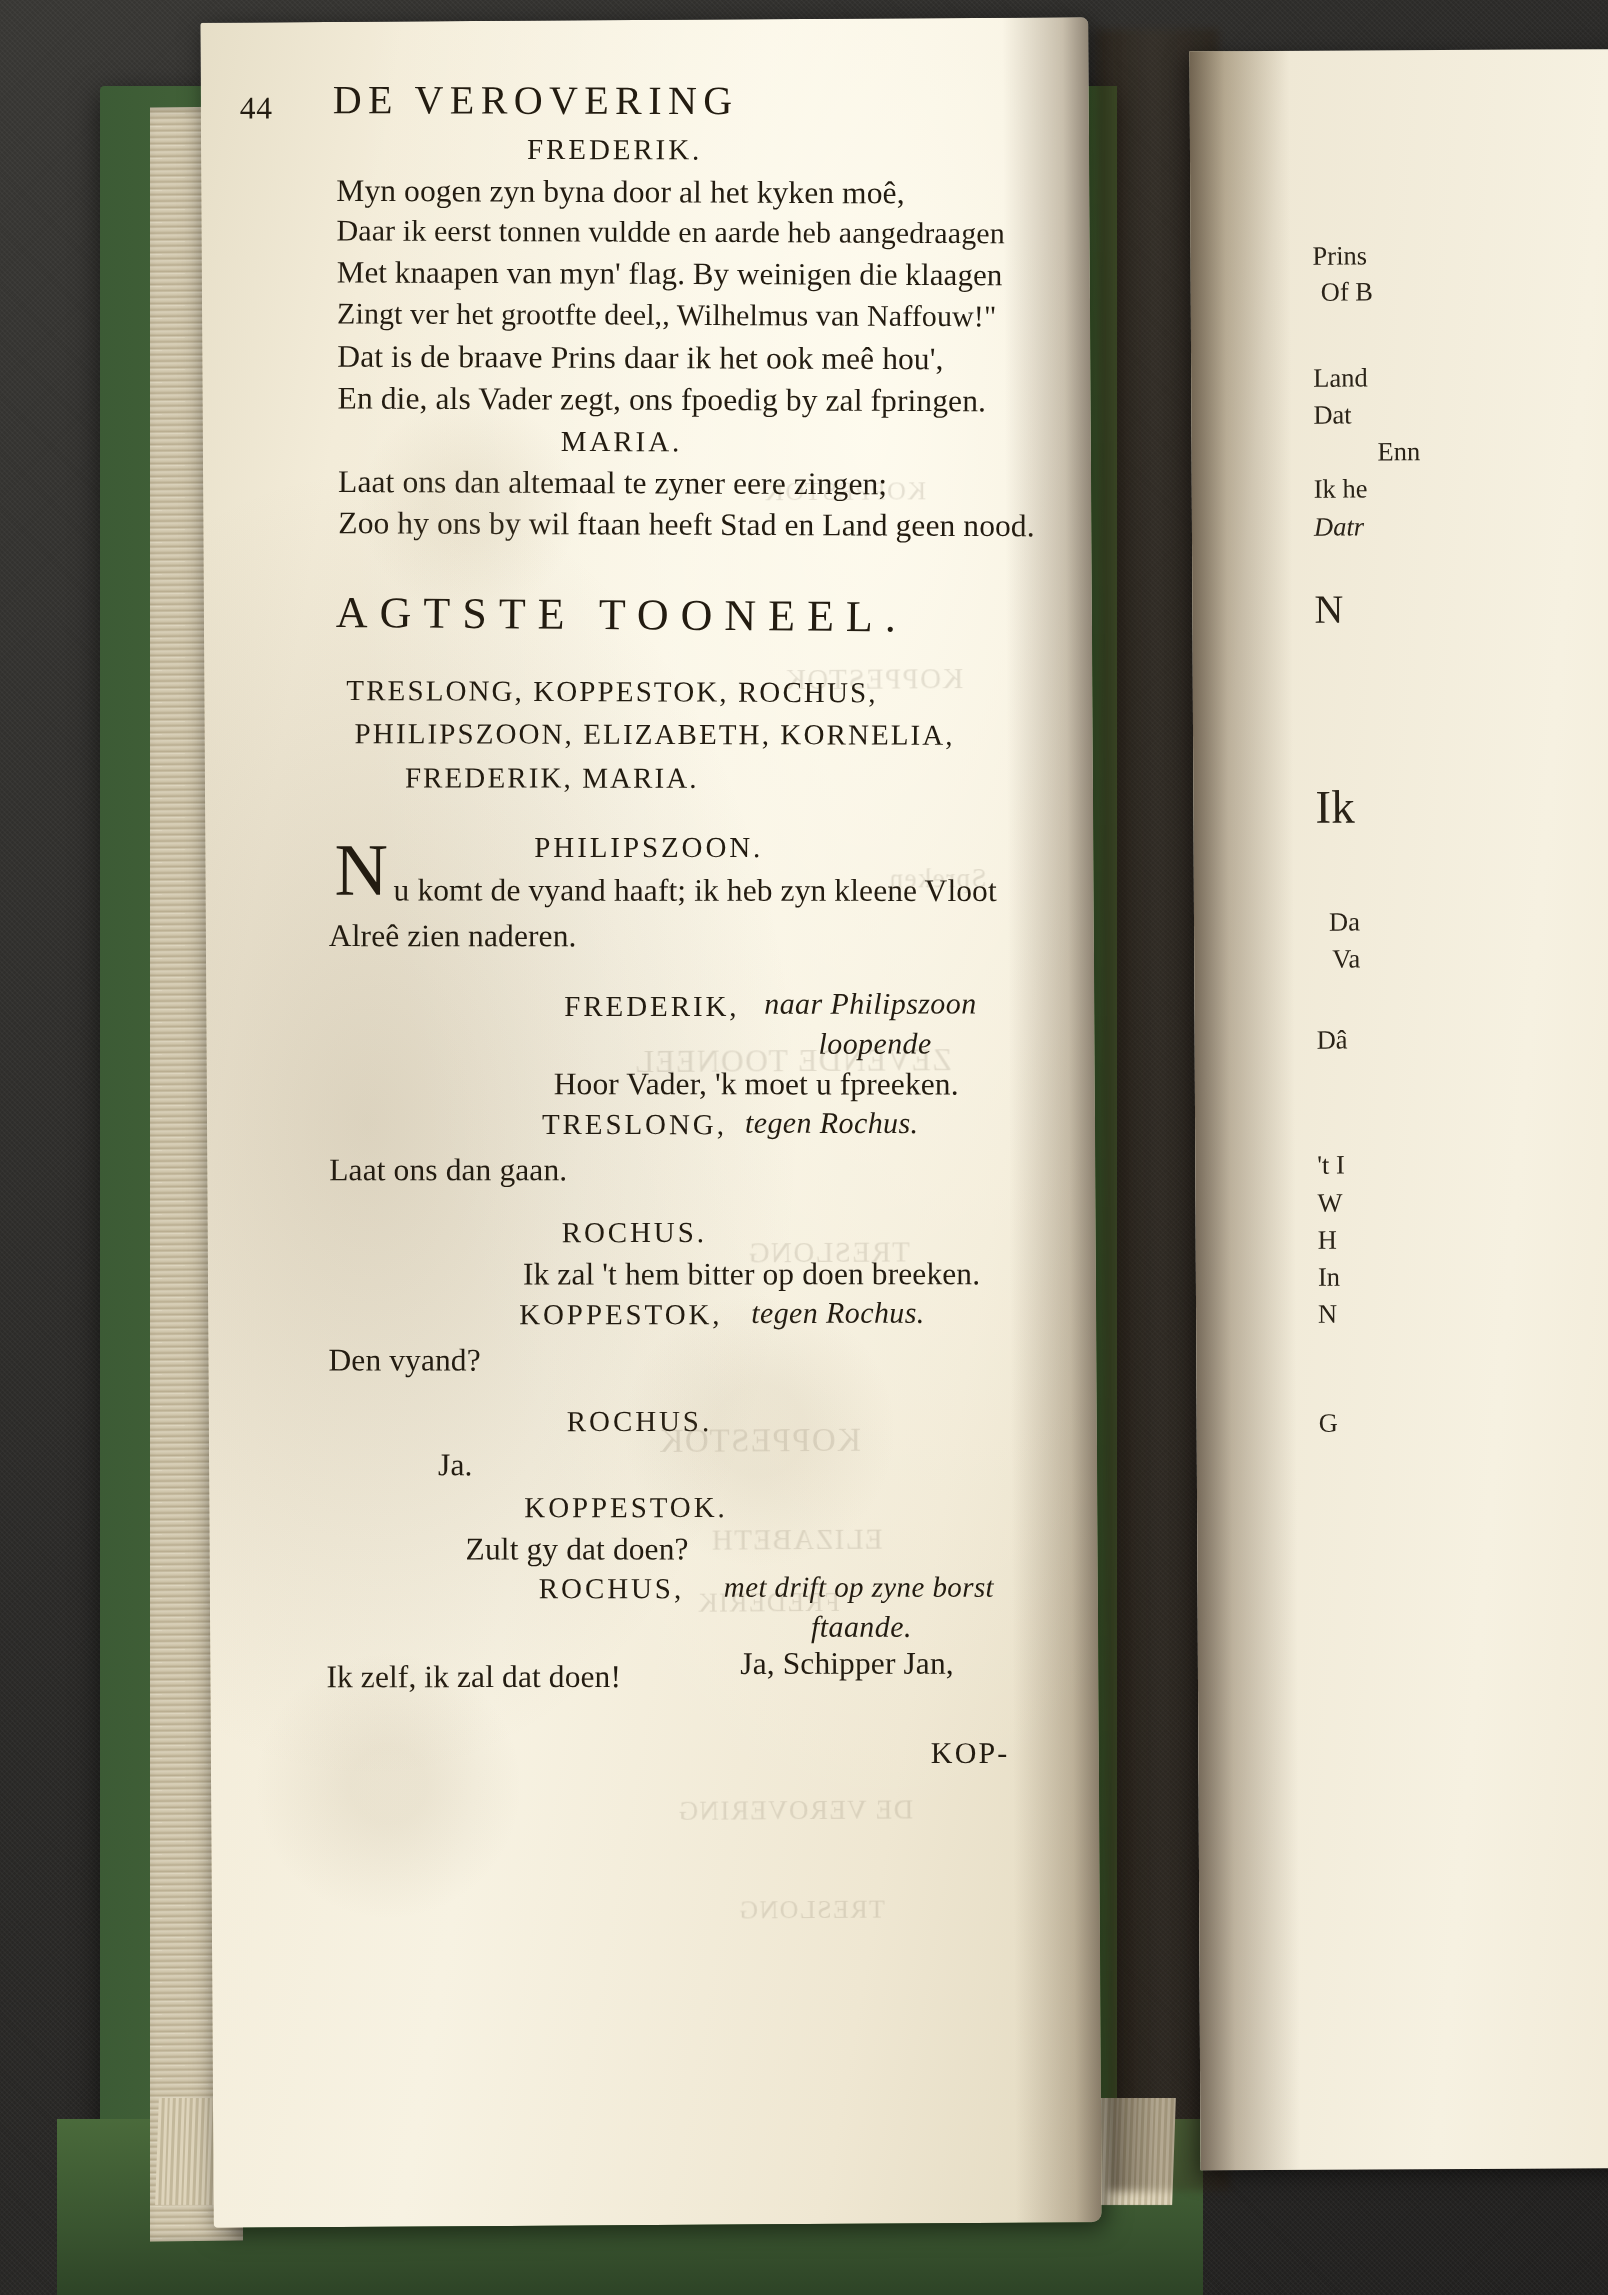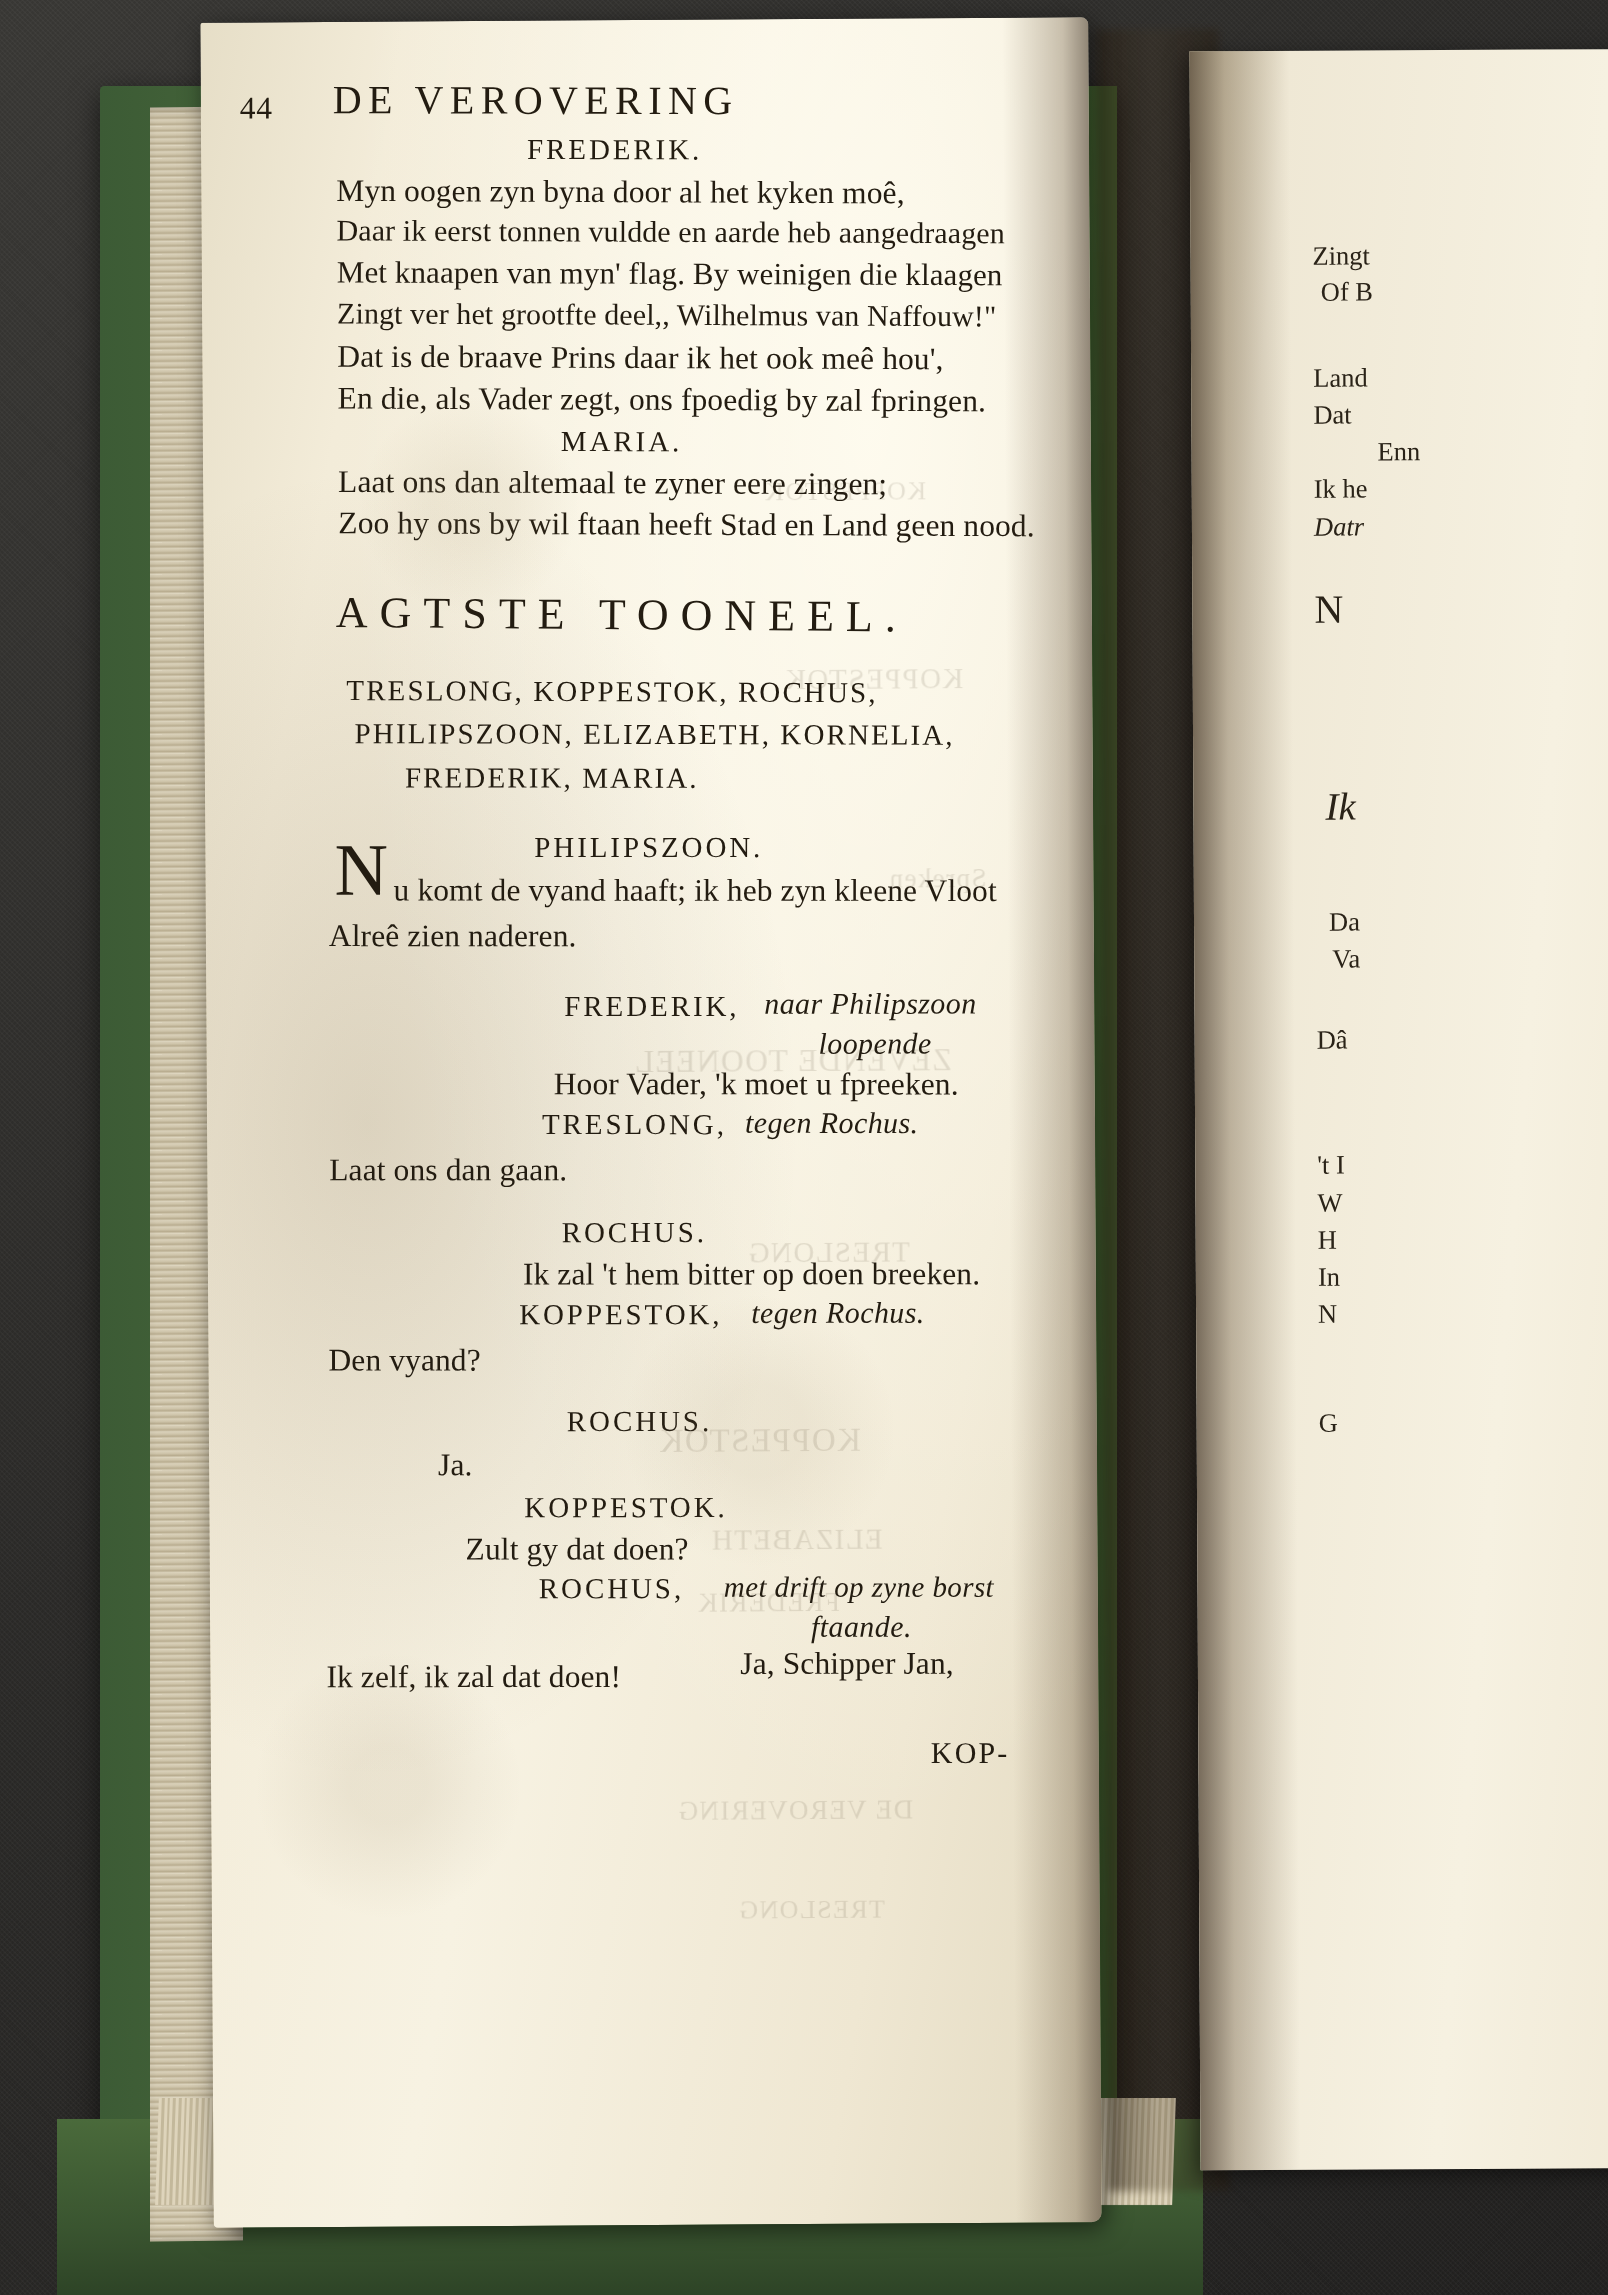--- a/index.html
+++ b/index.html
@@ -319,32 +319,32 @@
 
       <div class="ln catch" style="left:720px; top:1718px; transform:rotate(0.3deg);">KOP-</div>
     </div>
 
     <div class="gutter-left"></div>
   </div>
 
   <div class="page-right">
     <div class="gutter-right"></div>
     <div class="right-col">
-      <div style="position:absolute; left:0; top:179px;">Zingt</div>
+      <div style="position:absolute; left:0; top:179px;">Prins</div>
       <div style="position:absolute; left:8px; top:215px;">Of B</div>
 
       <div style="position:absolute; left:0; top:301px;">Land</div>
       <div style="position:absolute; left:0; top:338px;">Dat</div>
       <div style="position:absolute; left:16px; top:375px;margin-left:48px;">Enn</div>
       <div style="position:absolute; left:0; top:412px;">Ik he</div>
       <div style="position:absolute; left:0; top:450px;font-style:italic;">Datr</div>
 
       <div style="position:absolute; left:0; top:533px; font-size:40px;">N</div>
 
-      <div style="position:absolute; left:10px; top:730px; font-size:39px;font-style:italic;">Ik</div>
+      <div style="position:absolute; left:0; top:730px; font-size:47px;">Ik</div>
 
       <div style="position:absolute; left:0; top:845px;margin-left:13px;">Da</div>
       <div style="position:absolute; left:16px; top:882px;">Va</div>
 
       <div style="position:absolute; left:0; top:963px;">Dâ</div>
 
       <div style="position:absolute; left:0; top:1088px;">'t I</div>
       <div style="position:absolute; left:0; top:1126px;">W</div>
       <div style="position:absolute; left:0; top:1163px;">H</div>
       <div style="position:absolute; left:0; top:1200px;font-family:Liberation Serif, serif;">In</div>

